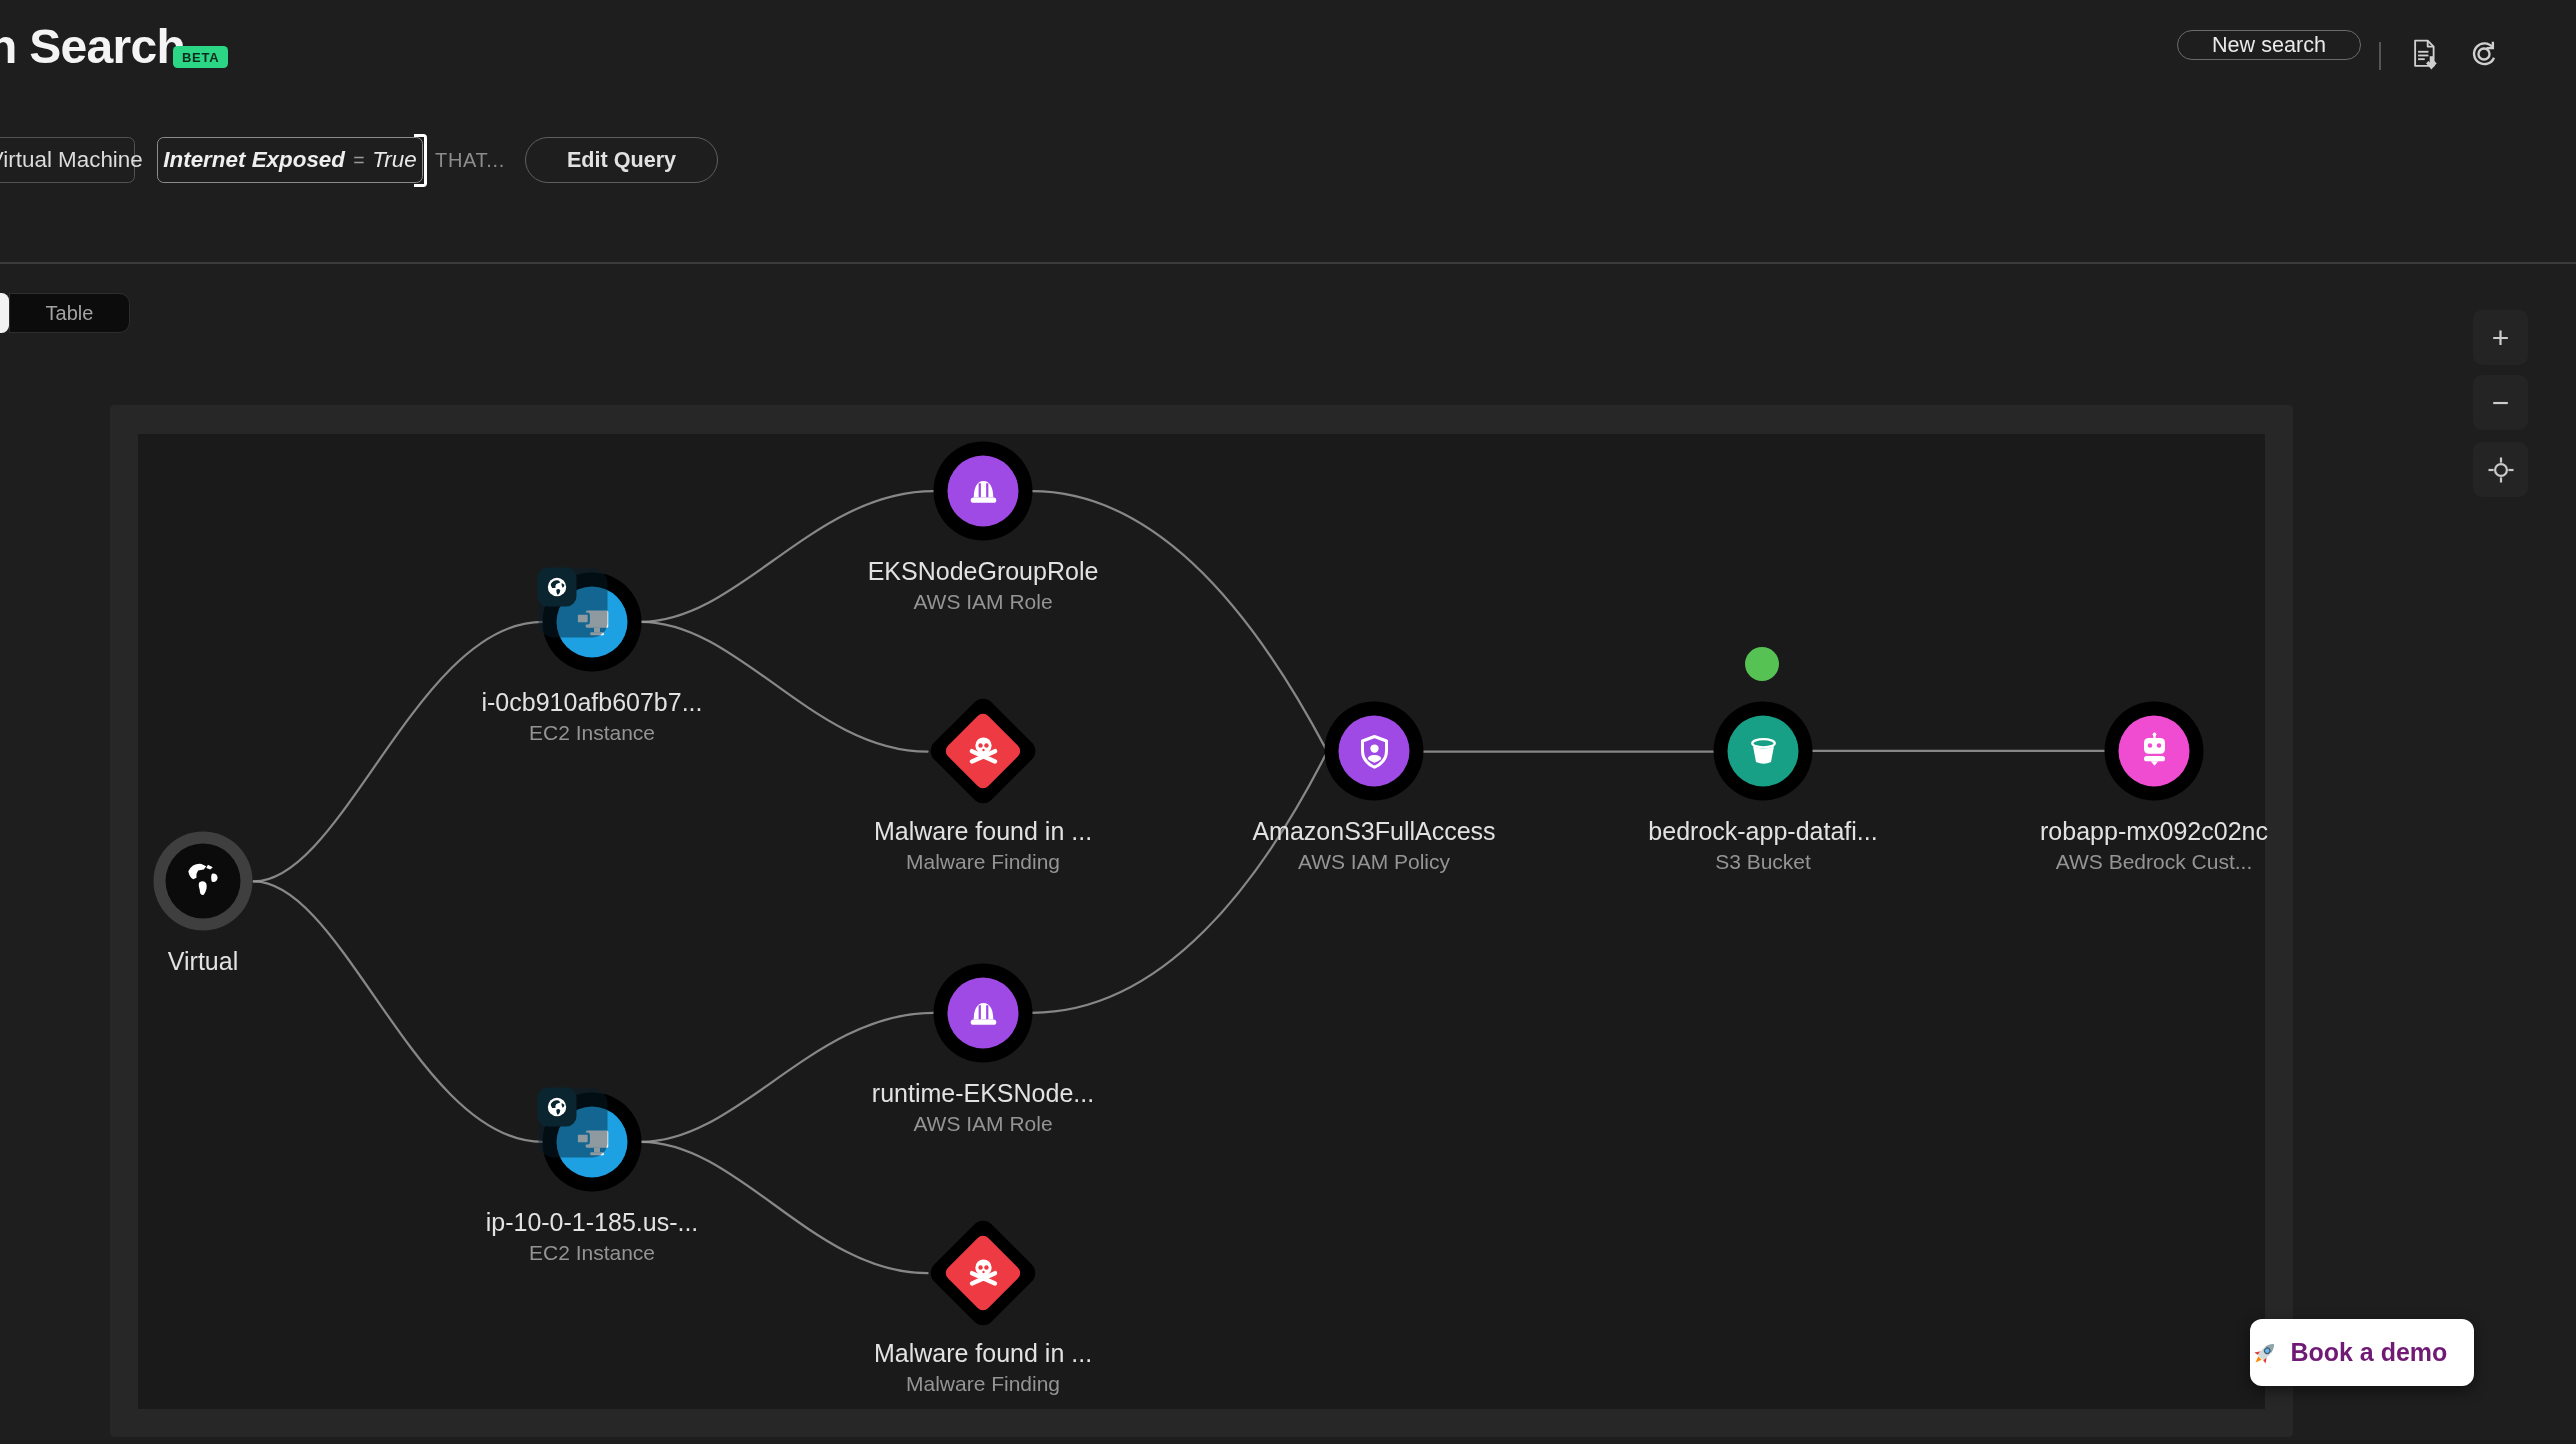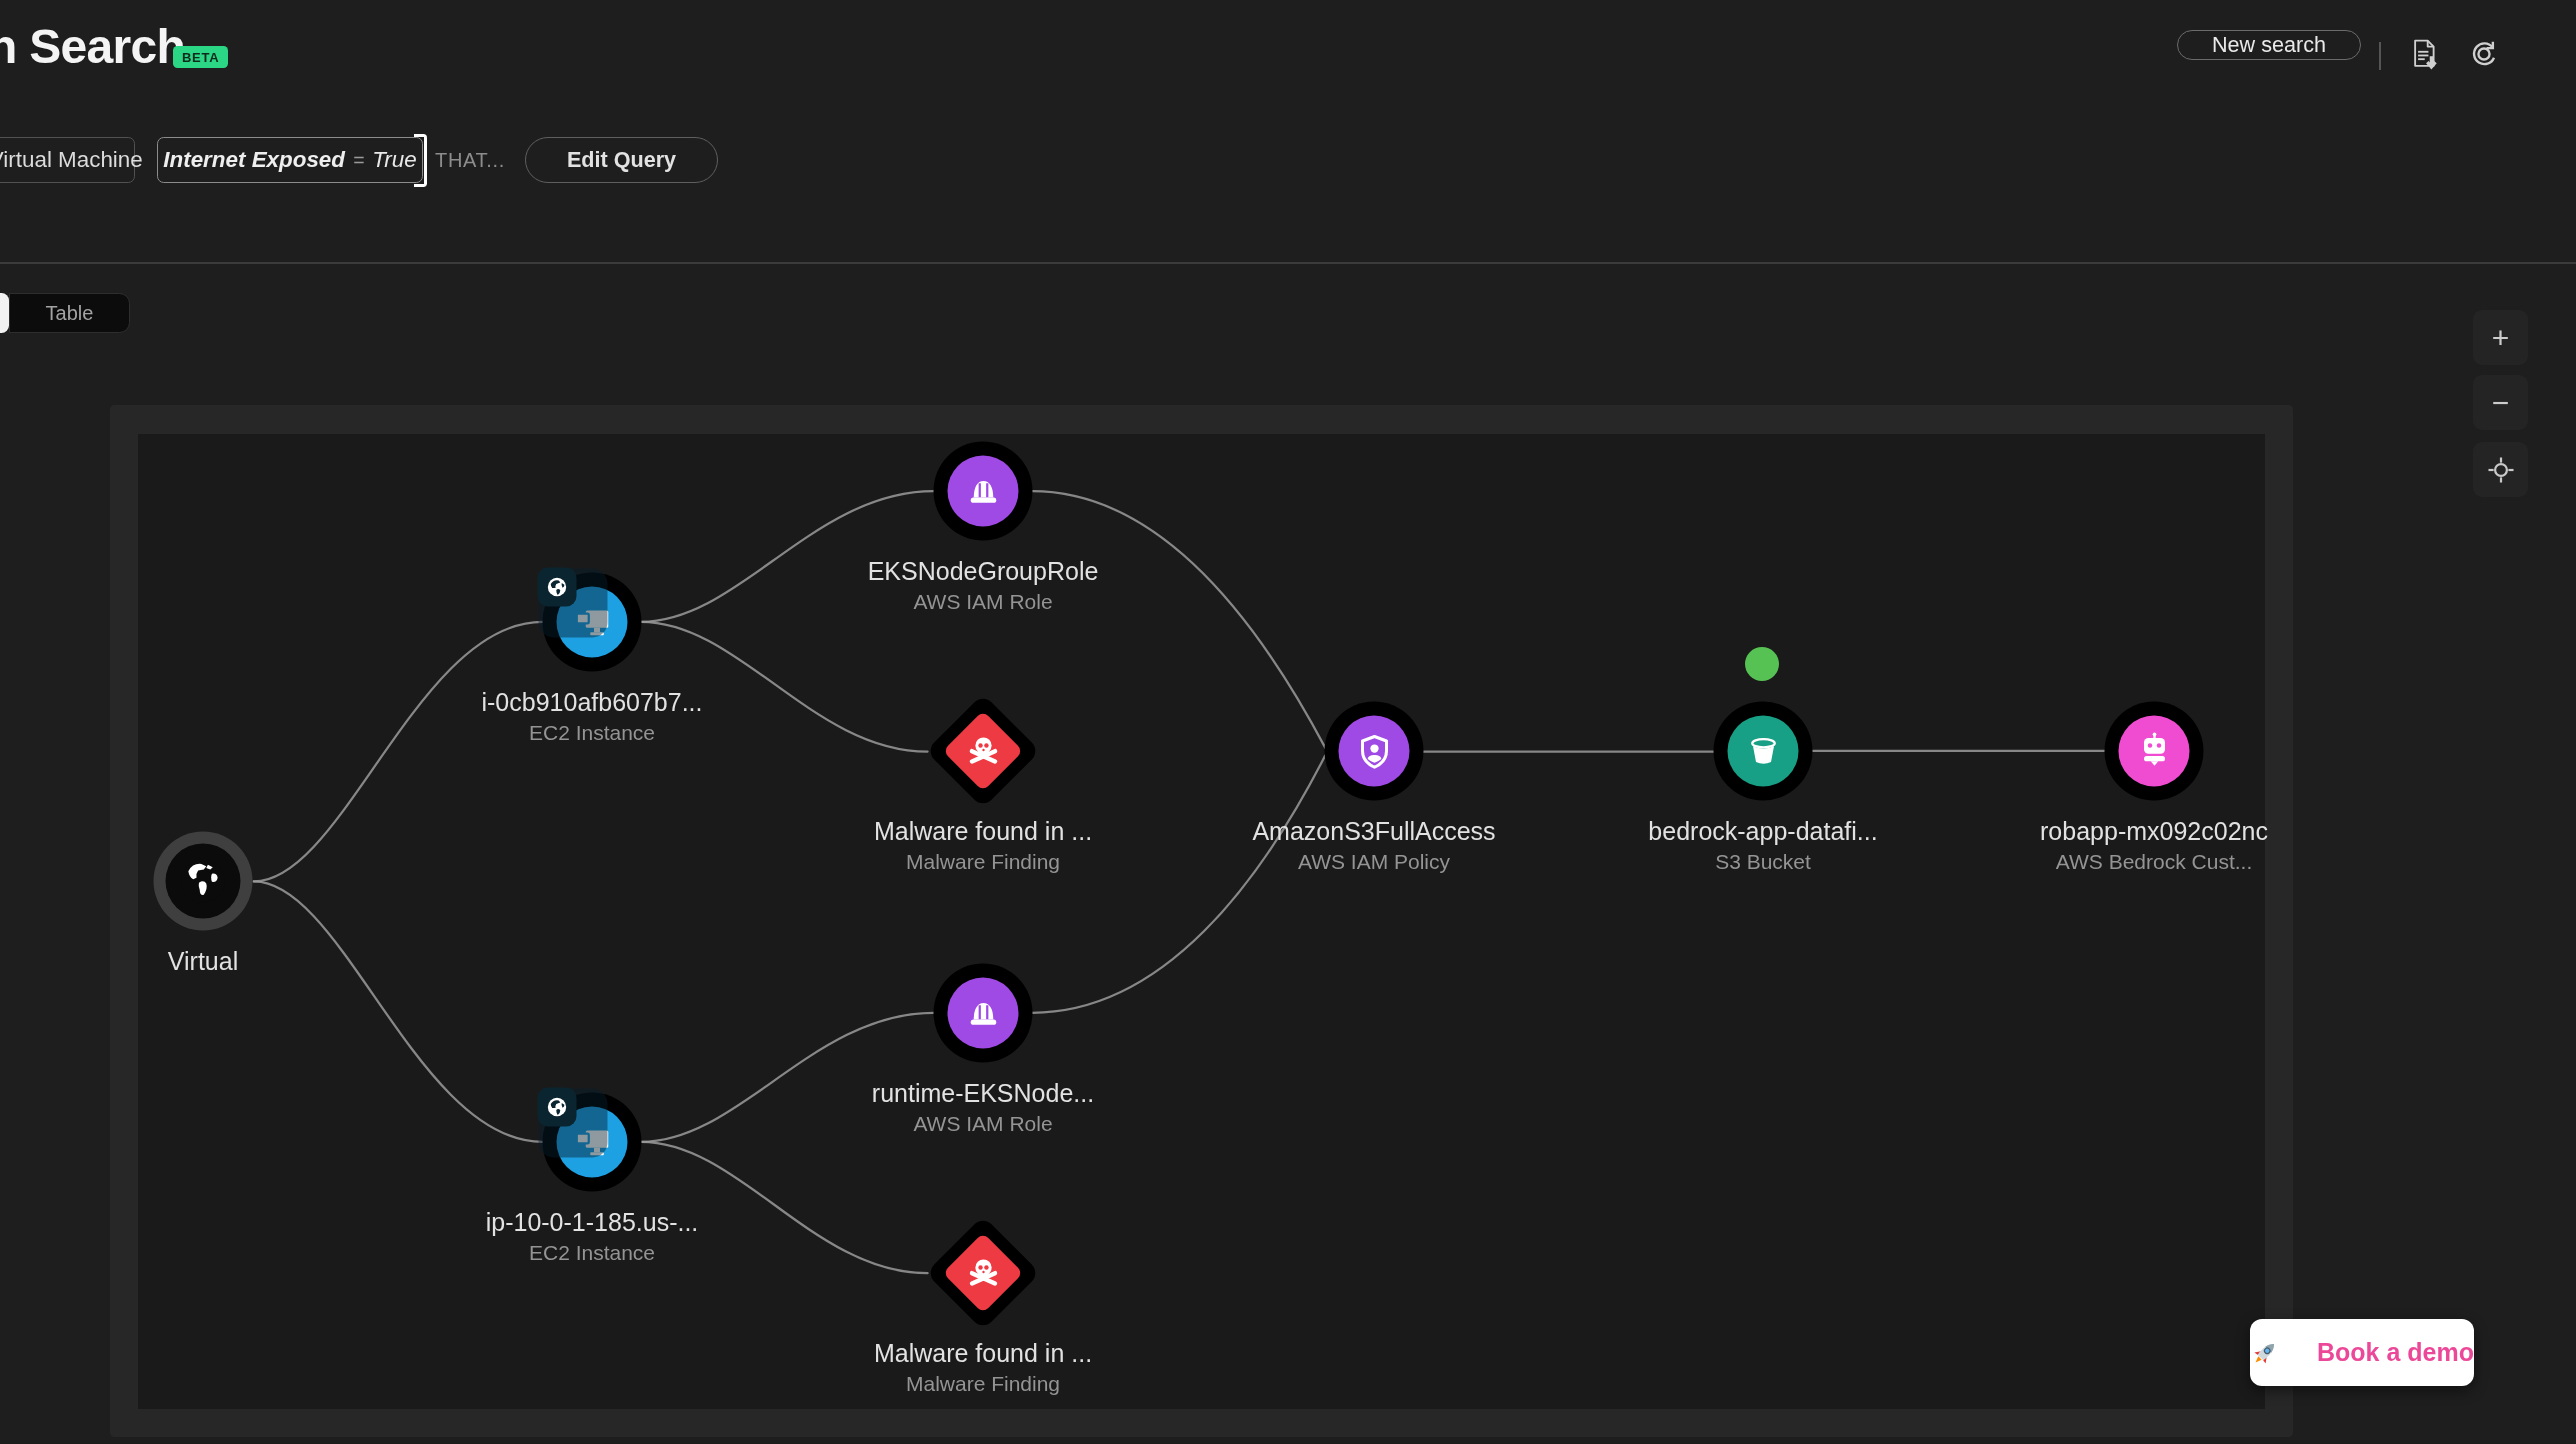--- a/index.html
+++ b/index.html
@@ -84,22 +84,22 @@
             font-size:25px; color:#e2e2e2; white-space:nowrap; }
   .nsub   { position:absolute; left:50%; transform:translateX(-50%); text-align:left;
             font-size:21px; color:#949494; white-space:nowrap; }
   .node .nlabel  { top:115px; } .node .nsub  { top:148px; }
   .dnode .nlabel { top:122px; } .dnode .nsub { top:155px; }
   #status-dot { position:absolute; left:1745px; top:647px; width:34px; height:34px;
                 border-radius:50%; background:#57c254; }
 
   
   #book-demo-btn { position:absolute; left:2250px; top:1319px; width:224px; height:67px;
-                background:#ffffff; border:none; border-radius:12px; color:#ec4899; font-size:25px;
-                font-weight:600; display:flex; align-items:center; justify-content:space-between; gap:10.4px;
+                background:#ffffff; border:none; border-radius:12px; color:#701a75; font-size:25px;
+                font-weight:600; display:flex; align-items:center; justify-content:flex-start; gap:10.4px;
                 box-shadow:0 4.5px 13.4px rgba(0,0,0,0.45); cursor:pointer; font-family:inherit; }
 </style>
 </head>
 <body>
 
 <div id="page-title">h Search</div>
 <div id="beta-badge">BETA</div>
 
 <button id="new-search-btn">New search</button>
 <div id="hdr-divider"></div>

